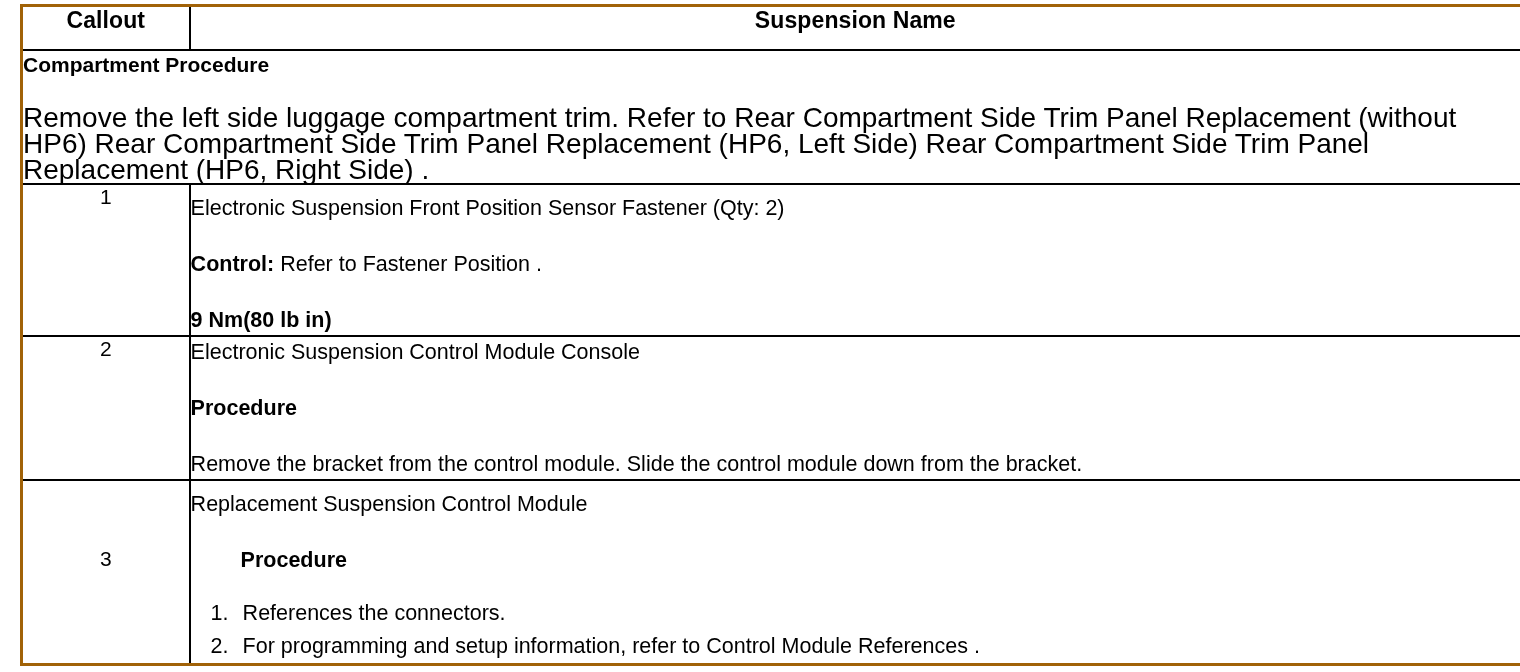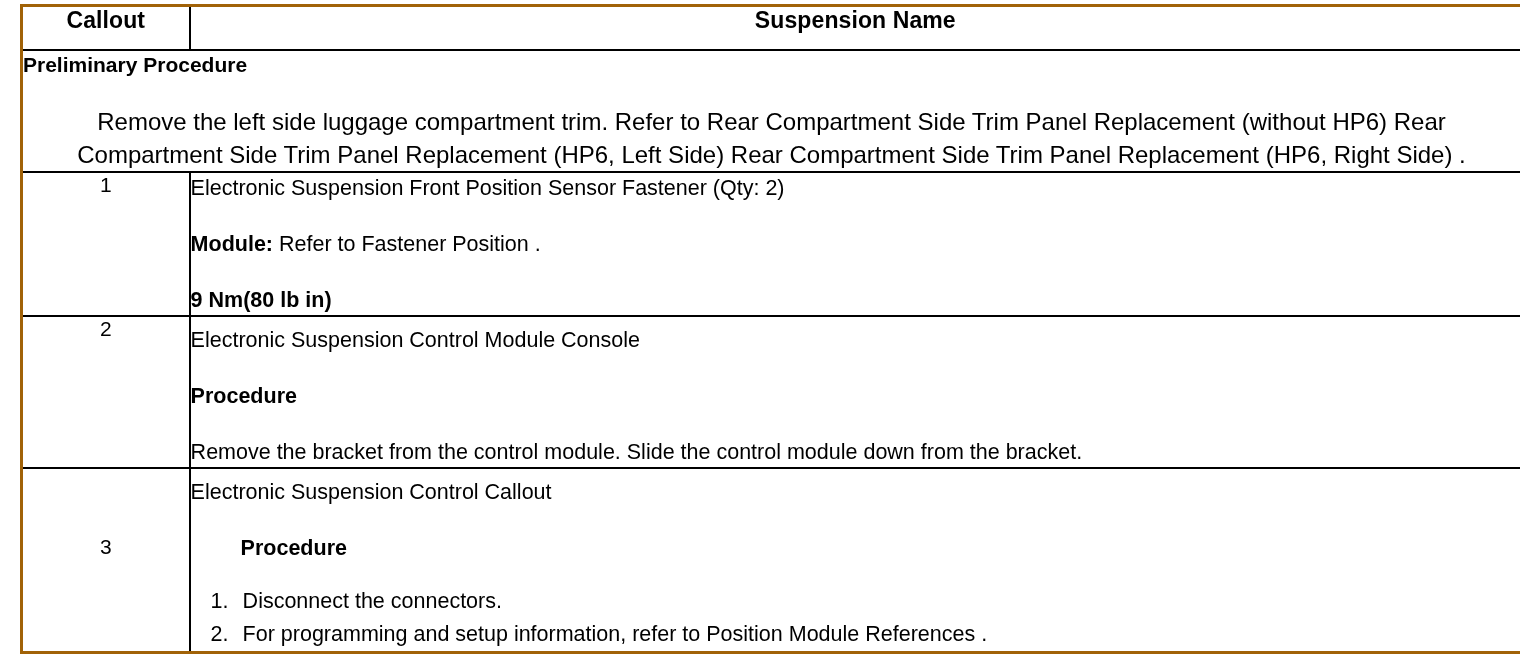--- a/index.html
+++ b/index.html
@@ -58,23 +58,22 @@
     font-size: 21.5px;
     line-height: 34px;
   }
   .prelim-title {
     font-weight: bold;
     font-size: 21px;
     line-height: 28px;
   }
   .prelim-body {
     margin-top: 26px;
-    font-size: 24px;
-    line-height: 33px;
-    text-align: center;
+    font-size: 28px;
+    line-height: 26px;
   }
 
   
   .callout-cell {
     text-align: center;
     vertical-align: middle;
     font-size: 21px;
   }
   .callout-cell.shift-up { vertical-align: middle; padding-bottom: 26px; }
 
@@ -105,22 +104,22 @@
     position: relative;
   }
   ol.steps li .num {
     position: absolute;
     left: 20px;
     top: 0;
     width: 30px;
     text-align: left;
   }
 
-  .row-1 .name-cell { }
-  .row-2 .name-cell { padding-top: 8px; }
+  .row-1 .name-cell { padding-top: 8px; }
+  .row-2 .name-cell { padding-top: 0; }
   .row-3 .name-cell { padding-top: 8px; }
 </style>
 </head>
 <body>
 
 <div class="table-wrap">
   <table class="proc-table">
     <colgroup>
       <col class="col-callout">
       <col class="col-name">
@@ -131,56 +130,56 @@
         <th class="hdr-cell">
           <span class="hdr-label">Callout</span>
         </th>
         <th class="hdr-cell">
           <span class="hdr-label">Suspension Name</span>
         </th>
       </tr>
 
       <tr>
         <td class="prelim-cell" colspan="2">
-          <div class="prelim-title">Preliminary Procedure</div>
+          <div class="prelim-title">Compartment Procedure</div>
           <div class="prelim-body">Remove the left side luggage compartment trim. Refer to Rear Compartment Side Trim Panel Replacement (without HP6) Rear Compartment Side Trim Panel Replacement (HP6, Left Side) Rear Compartment Side Trim Panel Replacement (HP6, Right Side) .</div>
         </td>
       </tr>
 
       <tr class="row-1">
         <td class="callout-cell">1</td>
         <td class="name-cell">
           <span class="line">Electronic Suspension Front Position Sensor Fastener (Qty: 2)</span>
-          <span class="line"><span class="strong">Module:</span><span> Refer to Fastener Position .</span></span>
+          <span class="line"><span class="strong">Control:</span><span> Refer to Fastener Position .</span></span>
           <span class="line strong">9 Nm(80 lb in)</span>
         </td>
       </tr>
 
       <tr class="row-2">
         <td class="callout-cell">2</td>
         <td class="name-cell">
           <span class="line">Electronic Suspension Control Module Console</span>
           <span class="line strong">Procedure</span>
           <span class="line">Remove the bracket from the control module. Slide the control module down from the bracket.</span>
         </td>
       </tr>
 
       <tr class="row-3">
         <td class="callout-cell shift-up">3</td>
         <td class="name-cell">
-          <span class="line">Electronic Suspension Control Callout</span>
+          <span class="line">Replacement Suspension Control Module</span>
           <span class="line strong indent-1">Procedure</span>
           <ol class="steps">
             <li>
               <span class="num">1.</span>
-              <span>Disconnect the connectors.</span>
+              <span>References the connectors.</span>
             </li>
             <li>
               <span class="num">2.</span>
-              <span>For programming and setup information, refer to Position Module References .</span>
+              <span>For programming and setup information, refer to Control Module References .</span>
             </li>
           </ol>
         </td>
       </tr>
 
     </tbody>
   </table>
 </div>
 
 </body></html>

